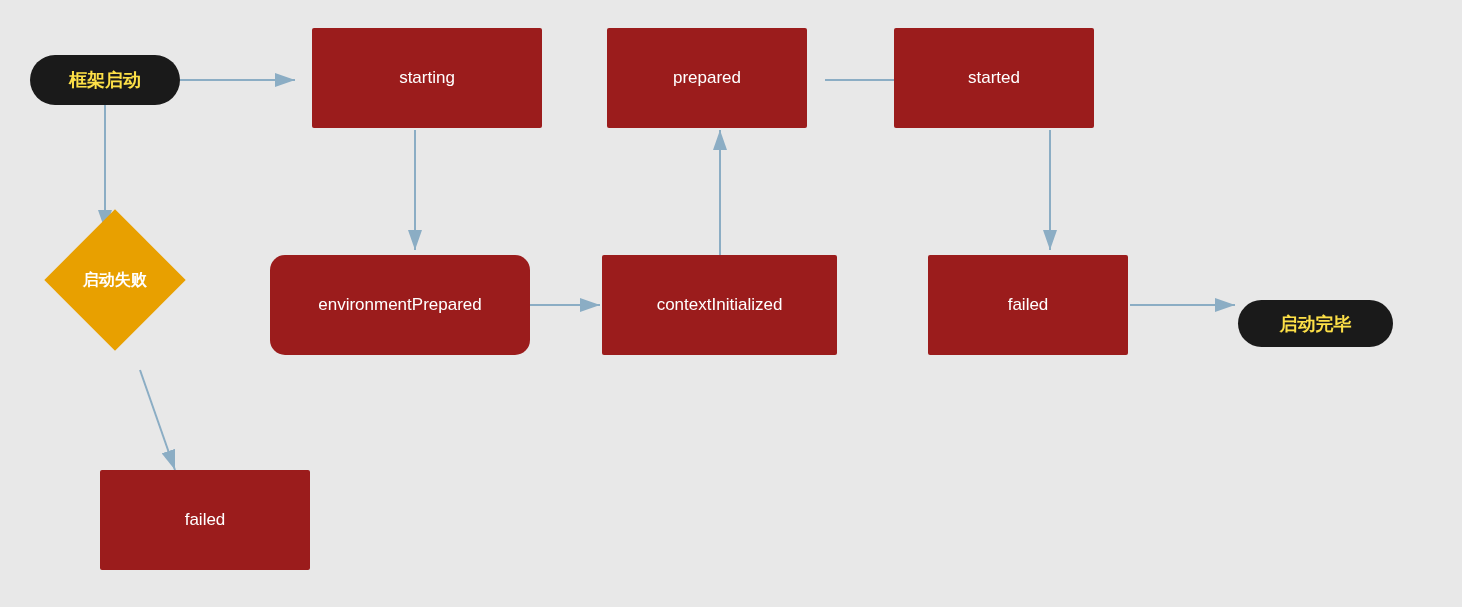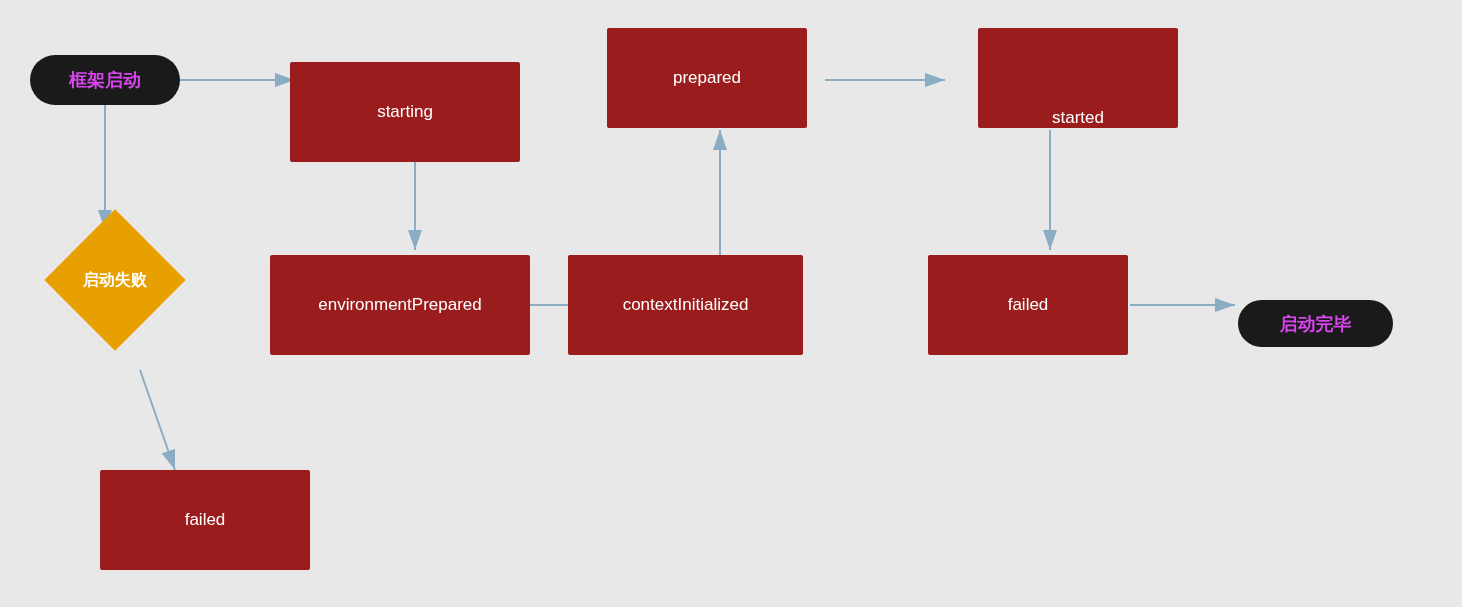--- a/index.html
+++ b/index.html
@@ -22,21 +22,21 @@
     .node {
       position: absolute;
       display: flex;
       align-items: center;
       justify-content: center;
       text-align: center;
     }
 
     .node-pill {
       background: #1a1a1a;
-      color: #d946ef;
+      color: #fde047;
       border-radius: 50px;
       font-size: 18px;
       font-weight: bold;
       padding: 10px 20px;
     }
 
     .node-rect {
       background: #9b1c1c;
       color: #fff;
       font-size: 17px;
@@ -105,43 +105,43 @@
 
     <line class="arrow-line" x1="105" y1="105" x2="105" y2="230"></line>
 
     <line class="arrow-line" x1="140" y1="370" x2="175" y2="470"></line>
   </svg>
 
   <div class="node node-pill" style="left:30px; top:55px; width:150px; height:50px;">
     <span>框架启动</span>
   </div>
 
-  <div class="node node-rect" style="left:290px; top:28px; width:230px; height:100px;margin-top:34px;">
+  <div class="node node-rect" style="left:312px; top:28px; width:230px; height:100px;">
     <span>starting</span>
   </div>
 
   <div class="node node-rect" style="left:607px; top:28px; width:200px; height:100px;">
     <span>prepared</span>
   </div>
 
-  <div class="node node-rect" style="left:978px; top:28px; width:200px; height:100px;align-items:flex-end;">
+  <div class="node node-rect" style="left:894px; top:28px; width:200px; height:100px;">
     <span>started</span>
   </div>
 
   <div class="node" style="left:55px; top:220px; width:120px; height:120px;">
     <div class="node-diamond" style="width:100px; height:100px;">
       <span class="diamond-label">启动失败</span>
     </div>
   </div>
 
-  <div class="node node-rect" style="left:270px; top:255px; width:260px; height:100px;">
+  <div class="node node-rect" style="left:270px; top:255px; width:260px; height:100px;border-radius:15px;">
     <span>environmentPrepared</span>
   </div>
 
-  <div class="node node-rect" style="left:568px; top:255px; width:235px; height:100px;">
+  <div class="node node-rect" style="left:602px; top:255px; width:235px; height:100px;">
     <span>contextInitialized</span>
   </div>
 
   <div class="node node-rect" style="left:928px; top:255px; width:200px; height:100px;">
     <span>failed</span>
   </div>
 
   <div class="node node-rect" style="left:80px; top:470px; width:210px; height:100px;margin-left:20px;">
     <span>failed</span>
   </div>

